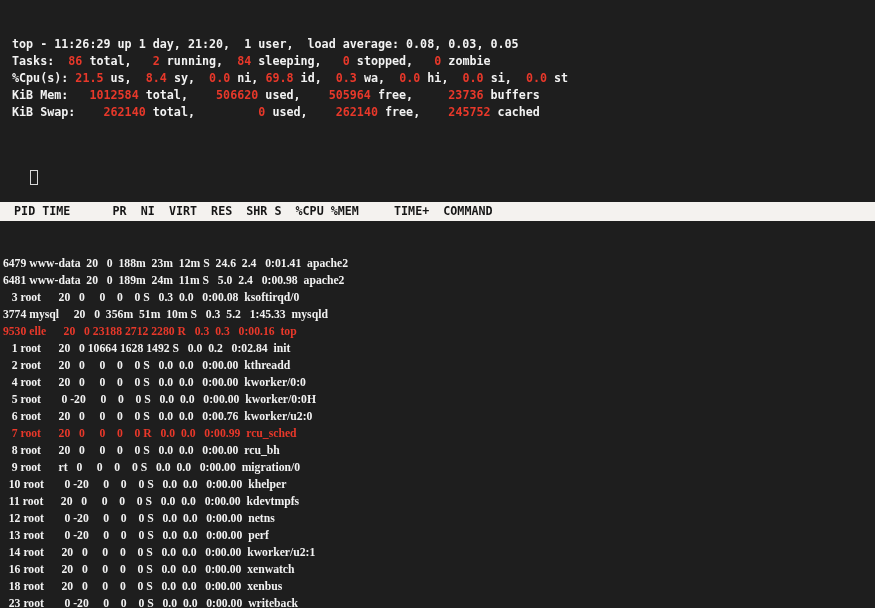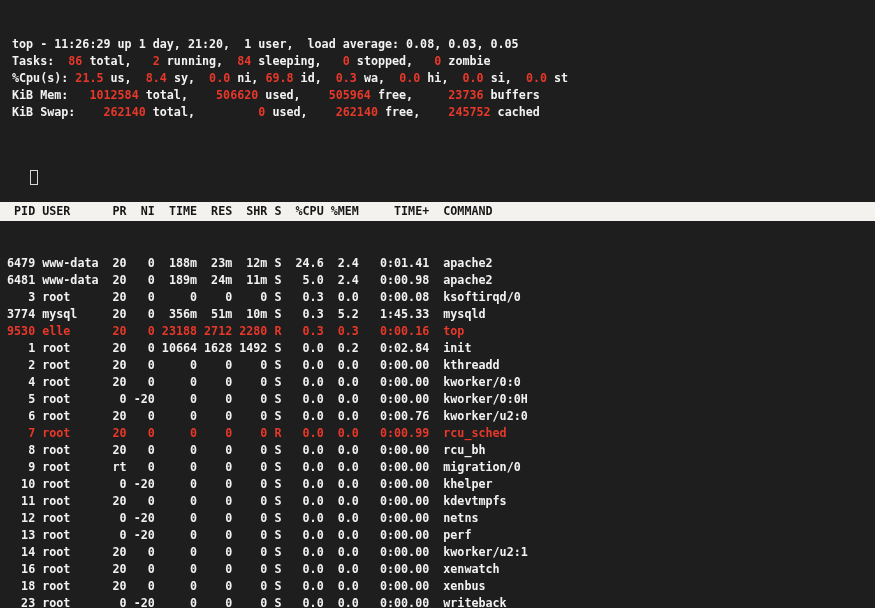--- a/index.html
+++ b/index.html
@@ -31,25 +31,25 @@
     vertical-align: top;
     background: transparent;
   }
   .thead {
     background: #f4f2ef;
     color: #161616;
     height: 19px;
     line-height: 19px;
     width: 100%;
   }
-  .rows div { height: 17px; }
+  .rows div { height: 17px; font-family: Liberation Serif, serif; }
 </style>
 </head>
 <body>
 
 <div class="terminal" style="background: rgb(30, 30, 30); color: rgb(242, 242, 242);">
   <div class="summary"><div><span>top - 11:26:29 up 1 day, 21:20,  1 user,  load average: 0.08, 0.03, 0.05</span></div><div><span>Tasks:  </span><span class="red" style="color: rgb(232, 56, 42);">86</span><span> total,   </span><span class="red" style="color: rgb(232, 56, 42);">2</span><span> running,  </span><span class="red" style="color: rgb(232, 56, 42);">84</span><span> sleeping,   </span><span class="red" style="color: rgb(232, 56, 42);">0</span><span> stopped,   </span><span class="red" style="color: rgb(232, 56, 42);">0</span><span> zombie</span></div><div><span>%Cpu(s): </span><span class="red" style="color: rgb(232, 56, 42);">21.5</span><span> us,  </span><span class="red" style="color: rgb(232, 56, 42);">8.4</span><span> sy,  </span><span class="red" style="color: rgb(232, 56, 42);">0.0</span><span> ni, </span><span class="red" style="color: rgb(232, 56, 42);">69.8</span><span> id,  </span><span class="red" style="color: rgb(232, 56, 42);">0.3</span><span> wa,  </span><span class="red" style="color: rgb(232, 56, 42);">0.0</span><span> hi,  </span><span class="red" style="color: rgb(232, 56, 42);">0.0</span><span> si,  </span><span class="red" style="color: rgb(232, 56, 42);">0.0</span><span> st</span></div><div><span>KiB Mem:   </span><span class="red" style="color: rgb(232, 56, 42);">1012584</span><span> total,    </span><span class="red" style="color: rgb(232, 56, 42);">506620</span><span> used,    </span><span class="red" style="color: rgb(232, 56, 42);">505964</span><span> free,     </span><span class="red" style="color: rgb(232, 56, 42);">23736</span><span> buffers</span></div><div><span>KiB Swap:    </span><span class="red" style="color: rgb(232, 56, 42);">262140</span><span> total,         </span><span class="red" style="color: rgb(232, 56, 42);">0</span><span> used,    </span><span class="red" style="color: rgb(232, 56, 42);">262140</span><span> free,    </span><span class="red" style="color: rgb(232, 56, 42);">245752</span><span> cached</span></div></div>
   <div class="cursor-line">
     <span class="cursor" style="border-color: rgb(216, 216, 216);"></span>
   </div>
-  <div class="thead" style="background: rgb(244, 242, 239); color: rgb(22, 22, 22);">  PID USER      PR  NI  TIME  RES  SHR S  %CPU %MEM     TIME+  COMMAND</div>
+  <div class="thead" style="background: rgb(244, 242, 239); color: rgb(22, 22, 22);">  PID TIME      PR  NI  VIRT  RES  SHR S  %CPU %MEM     TIME+  COMMAND</div>
   <div class="rows"><div> 6479 www-data  20   0  188m  23m  12m S  24.6  2.4   0:01.41  apache2</div><div> 6481 www-data  20   0  189m  24m  11m S   5.0  2.4   0:00.98  apache2</div><div>    3 root      20   0     0    0    0 S   0.3  0.0   0:00.08  ksoftirqd/0</div><div> 3774 mysql     20   0  356m  51m  10m S   0.3  5.2   1:45.33  mysqld</div><div class="red" style="color: rgb(232, 56, 42);"> 9530 elle      20   0 23188 2712 2280 R   0.3  0.3   0:00.16  top</div><div>    1 root      20   0 10664 1628 1492 S   0.0  0.2   0:02.84  init</div><div>    2 root      20   0     0    0    0 S   0.0  0.0   0:00.00  kthreadd</div><div>    4 root      20   0     0    0    0 S   0.0  0.0   0:00.00  kworker/0:0</div><div>    5 root       0 -20     0    0    0 S   0.0  0.0   0:00.00  kworker/0:0H</div><div>    6 root      20   0     0    0    0 S   0.0  0.0   0:00.76  kworker/u2:0</div><div class="red" style="color: rgb(232, 56, 42);">    7 root      20   0     0    0    0 R   0.0  0.0   0:00.99  rcu_sched</div><div>    8 root      20   0     0    0    0 S   0.0  0.0   0:00.00  rcu_bh</div><div>    9 root      rt   0     0    0    0 S   0.0  0.0   0:00.00  migration/0</div><div>   10 root       0 -20     0    0    0 S   0.0  0.0   0:00.00  khelper</div><div>   11 root      20   0     0    0    0 S   0.0  0.0   0:00.00  kdevtmpfs</div><div>   12 root       0 -20     0    0    0 S   0.0  0.0   0:00.00  netns</div><div>   13 root       0 -20     0    0    0 S   0.0  0.0   0:00.00  perf</div><div>   14 root      20   0     0    0    0 S   0.0  0.0   0:00.00  kworker/u2:1</div><div>   16 root      20   0     0    0    0 S   0.0  0.0   0:00.00  xenwatch</div><div>   18 root      20   0     0    0    0 S   0.0  0.0   0:00.00  xenbus</div><div>   23 root       0 -20     0    0    0 S   0.0  0.0   0:00.00  writeback</div></div>
 </div>
 
 </body></html>

